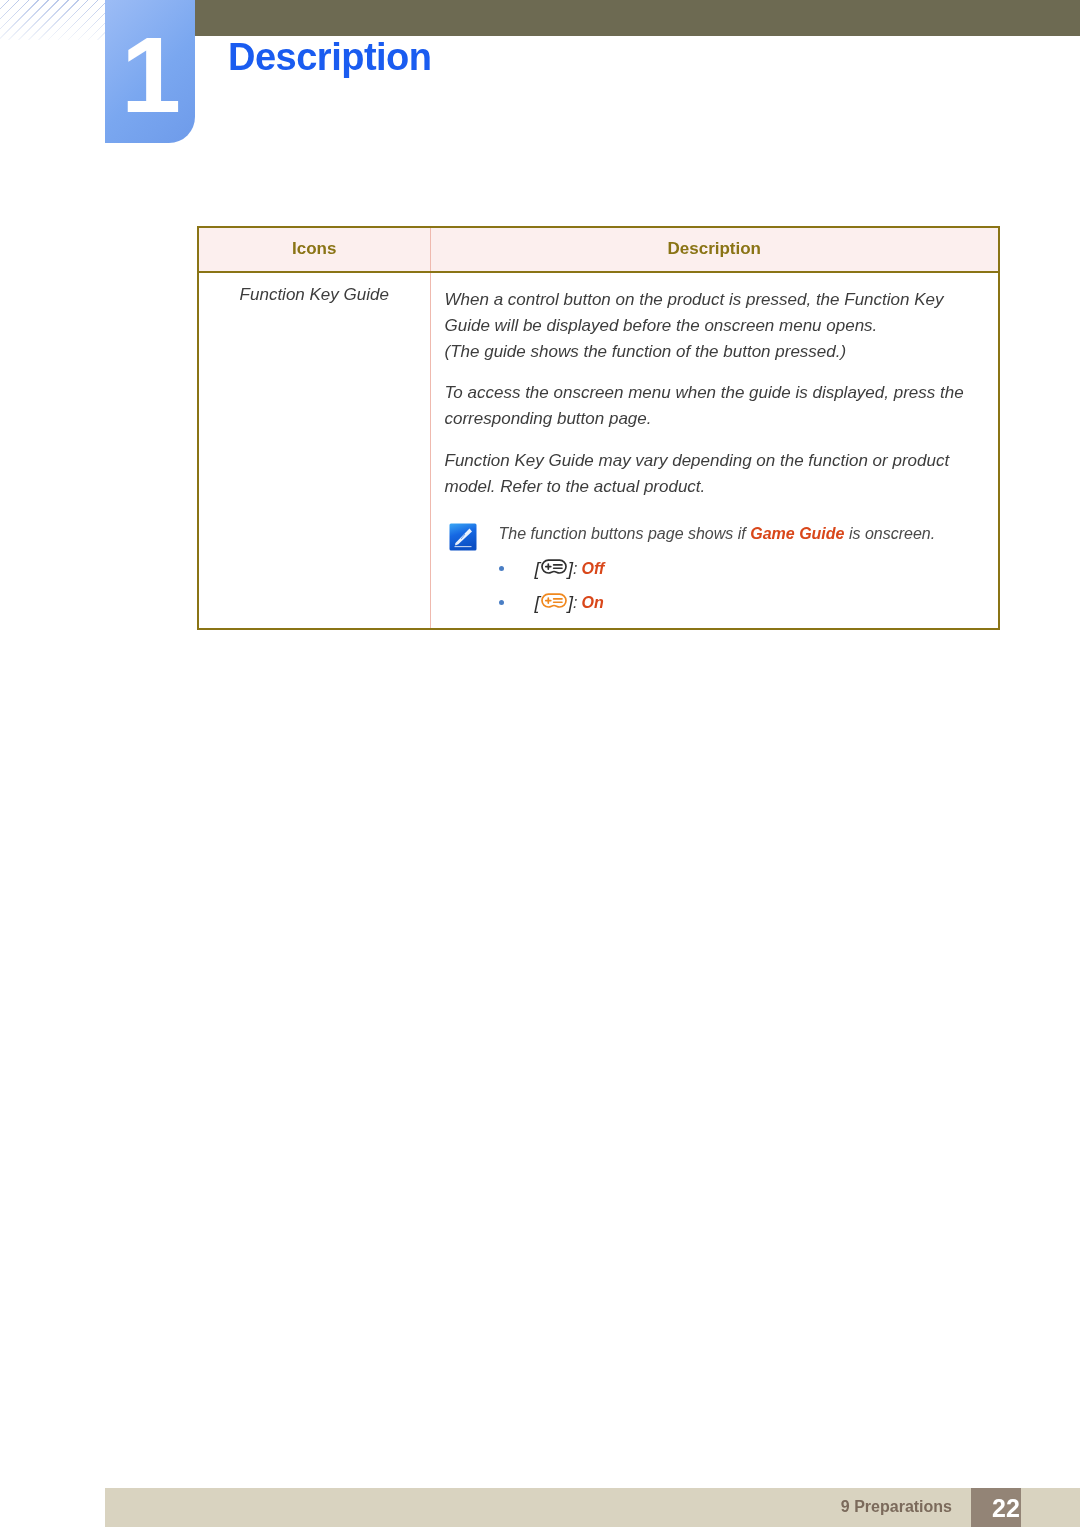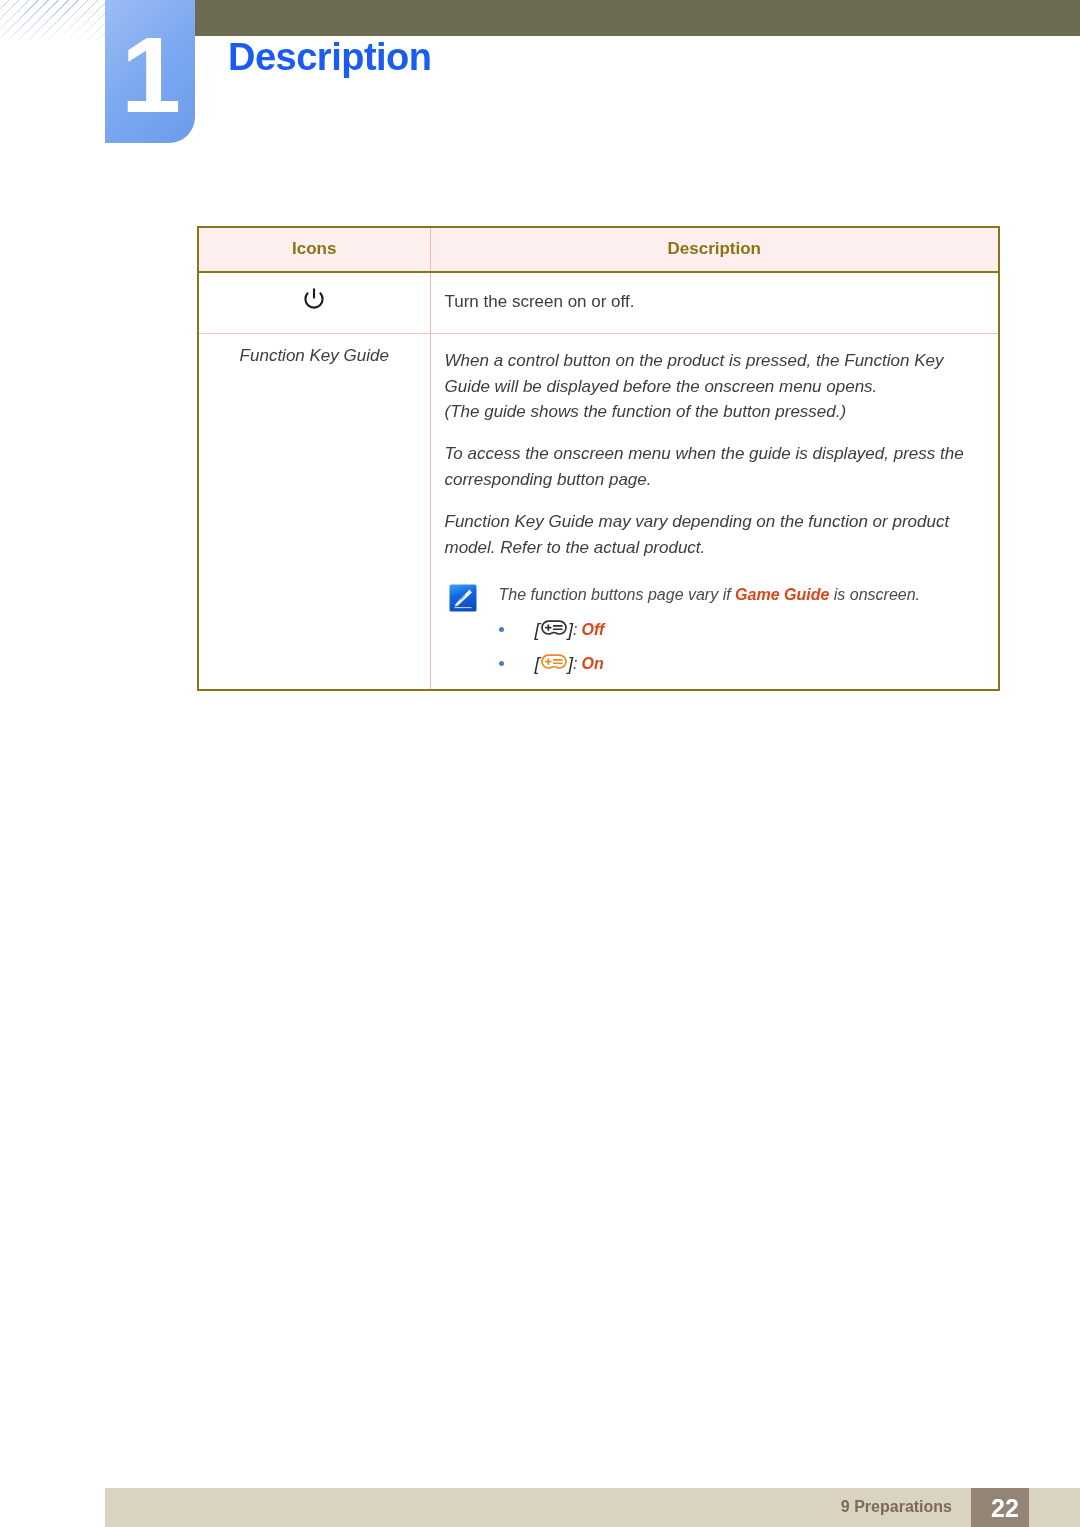--- a/index.html
+++ b/index.html
@@ -194,27 +194,27 @@
     right: 128px;
     top: 1498px;
     font-size: 16px;
     font-weight: bold;
     color: #7b6a5b;
   }
   .page-num-box {
     position: absolute;
     left: 971px;
     top: 1488px;
-    width: 58px;
+    width: 50px;
     height: 39px;
     background: #938476;
     color: #ffffff;
     font-size: 25px;
     font-weight: bold;
-    text-align: left;
+    text-align: center;
     line-height: 40px;
     padding-left: 20px;
   }
 </style>
 </head>
 <body>
 
 <div class="header-band"></div>
 <div class="hatch"></div>
 <div class="chapter-badge">1</div>
@@ -223,33 +223,20 @@
 <div class="table-wrap">
   <table class="spec">
     <thead>
       <tr>
         <th class="col-icons">Icons</th>
         <th>Description</th>
       </tr>
     </thead>
     <tbody>
 
-      <tr class="row-short">
-        <td class="icon-cell">
-          <span class="power-glyph">
-            <svg width="24" height="24" viewBox="0 0 24 24" aria-hidden="true">
-              <path d="M5.6 6.3 A8.6 8.6 0 1 0 18.4 6.3" fill="none" stroke="#1c1c1c" stroke-width="2.1" stroke-linecap="round"></path>
-              <line x1="12" y1="2.2" x2="12" y2="10.6" stroke="#1c1c1c" stroke-width="2.1" stroke-linecap="round"></line>
-            </svg>
-          </span>
-        </td>
-        <td class="desc-cell">
-          <p class="para">Turn the screen on or off.</p>
-        </td>
-      </tr>
 
       <tr>
         <td class="icon-cell">
           <span class="fkg-label">Function Key Guide</span>
         </td>
         <td class="desc-cell">
           <p class="para" style="white-space: pre-line;">When a control button on the product is pressed, the Function Key Guide will be displayed before the onscreen menu opens.
 (The guide shows the function of the button pressed.)</p>
           <p class="para">To access the onscreen menu when the guide is displayed, press the corresponding button page.</p>
           <p class="para">Function Key Guide may vary depending on the function or product model. Refer to the actual product.</p>
@@ -265,21 +252,21 @@
                   </linearGradient>
                 </defs>
                 <rect x="0.5" y="0.5" width="27" height="27" rx="1.5" fill="url(#noteGrad)"></rect>
                 <path d="M6 20.5 L20.5 5.5 L23 8.5 L9 21.5 Z" fill="#ffffff" opacity="0.92"></path>
                 <path d="M6 20.5 L9 21.5 L6.4 22.4 Z" fill="#ffffff" opacity="0.92"></path>
                 <path d="M5.5 23.6 H22.5" stroke="#ffffff" stroke-width="1.1" opacity="0.75"></path>
                 <path d="M12 16 L16 11" stroke="#1668e3" stroke-width="1" opacity="0.6"></path>
               </svg>
             </span>
             <div class="note-body">
-              <div class="note-line"><span>The function buttons page vary if </span><span class="accent-red">Game Guide</span><span> is onscreen.</span></div>
+              <div class="note-line"><span>The function buttons page shows if </span><span class="accent-red">Game Guide</span><span> is onscreen.</span></div>
 
               <ul class="note-list">
                 <li>
                   <span class="bullet-dot"></span>
                   <span class="bracket">[</span>
                   <span class="gamepad">
                     <svg width="26" height="17" viewBox="0 0 26 17" aria-hidden="true">
                       <path d="M7.4 2.2 h11.2 a6.4 6.4 0 0 1 6.4 6.4 a6.4 6.4 0 0 1 -6.4 6.4 c-2.6 0 -3.4 -1.5 -5.6 -1.5 c-2.2 0 -3 1.5 -5.6 1.5 a6.4 6.4 0 0 1 -6.4 -6.4 a6.4 6.4 0 0 1 6.4 -6.4 z" fill="none" stroke="#2f2f2f" stroke-width="1.7"></path>
                       <line x1="7.3" y1="6.1" x2="7.3" y2="11.1" stroke="#2f2f2f" stroke-width="1.7" stroke-linecap="round"></line>
                       <line x1="4.8" y1="8.6" x2="9.8" y2="8.6" stroke="#2f2f2f" stroke-width="1.7" stroke-linecap="round"></line>

